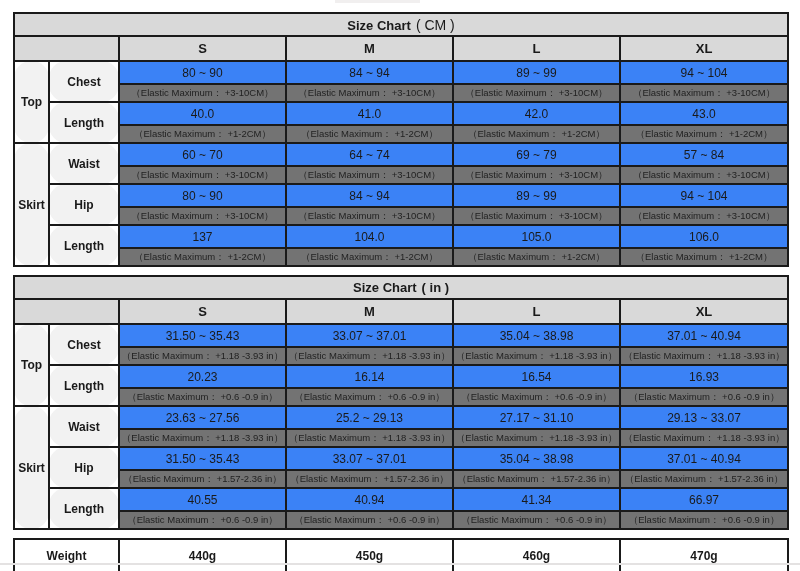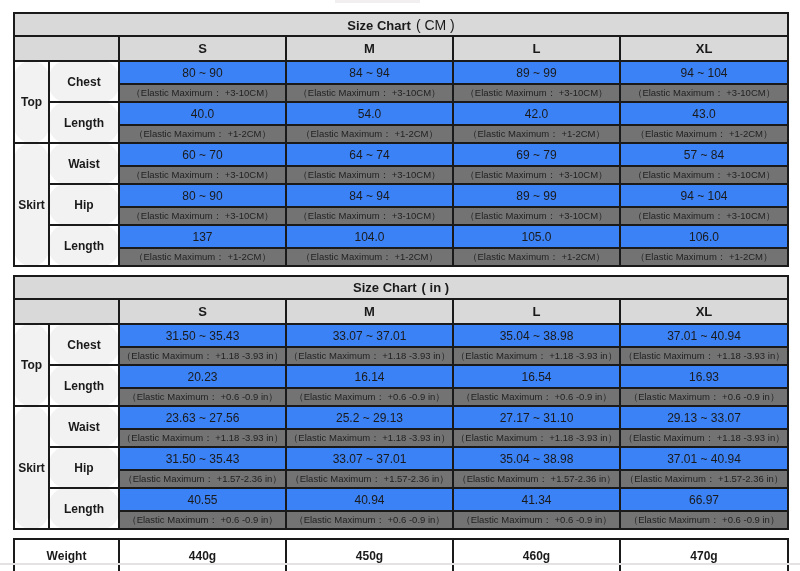--- a/index.html
+++ b/index.html
@@ -103,21 +103,21 @@
         </tr>
         <tr class="note">
           <td class="notec">（Elastic Maximum： +3-10CM）</td>
           <td class="notec">（Elastic Maximum： +3-10CM）</td>
           <td class="notec">（Elastic Maximum： +3-10CM）</td>
           <td class="notec">（Elastic Maximum： +3-10CM）</td>
         </tr>
         <tr class="main">
           <td class="rlabel" rowspan="2">Length</td>
           <td class="val">40.0</td>
-          <td class="val">54.0</td>
+          <td class="val">41.0</td>
           <td class="val">42.0</td>
           <td class="val">43.0</td>
         </tr>
         <tr class="note">
           <td class="notec">（Elastic Maximum： +1-2CM）</td>
           <td class="notec">（Elastic Maximum： +1-2CM）</td>
           <td class="notec">（Elastic Maximum： +1-2CM）</td>
           <td class="notec">（Elastic Maximum： +1-2CM）</td>
         </tr>
         <tr class="main">

